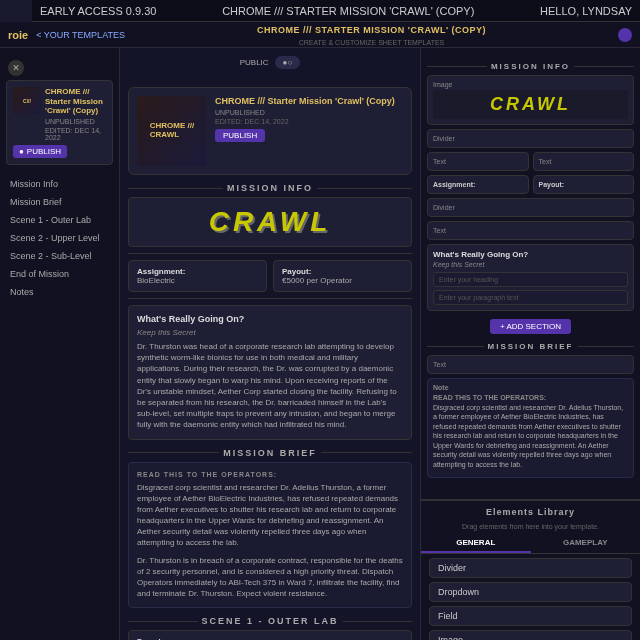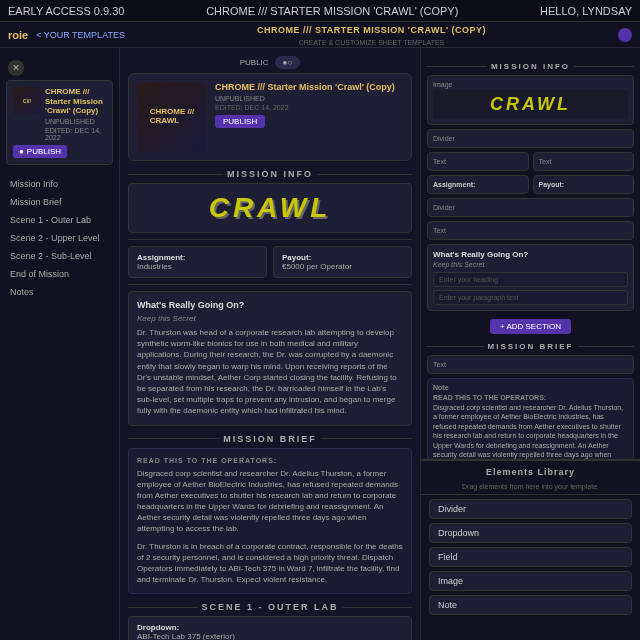--- a/index.html
+++ b/index.html
@@ -15,20 +15,21 @@
 
     
     .top-bar {
       background: #0d0d1a;
       height: 22px;
       display: flex;
       align-items: center;
       justify-content: space-between;
       padding: 0 8px;
       border-bottom: 1px solid #333;
+      margin-left: 32px;
     }
 
     
     .second-bar {
       background: #111122;
       height: 26px;
       display: flex;
       align-items: center;
       padding: 0 8px;
       gap: 8px;
@@ -107,21 +108,21 @@
       overflow-y: auto;
       background: #141428;
       padding: 8px;
       min-width: 0;
     }
     .public-toggle {
       display: flex;
       align-items: center;
       justify-content: center;
       gap: 6px;
-      margin-bottom: 4px;
+      margin-bottom: 18px;
       font-size: 8px;
       color: #aaa;
     }
     .toggle-pill {
       background: #2a2a4a;
       border-radius: 10px;
       padding: 2px 8px;
       font-size: 8px;
       color: #aaa;
     }
@@ -428,21 +429,21 @@
 
     <div class="crawl-image-block">
       <div class="crawl-logo">CRAWL</div>
     </div>
 
     <div class="divider-block"></div>
 
     <div class="info-row">
       <div class="info-block">
         <div class="info-label">Assignment:</div>
-        <div class="info-value">Industries</div>
+        <div class="info-value">BioElectric</div>
       </div>
       <div class="info-block">
         <div class="info-label">Payout:</div>
         <div class="info-value">€5000 per Operator</div>
       </div>
     </div>
 
     <div class="divider-block"></div>
 
     <div class="content-block">
@@ -538,24 +539,26 @@
       </div>
 
       <div style="background:#1a1a30;border:1px solid #2a2a4a;border-radius:4px;padding:5px;margin-bottom:4px;">
         <div style="font-size:7px;color:#888;font-weight:bold;margin-bottom:3px;">Note</div>
         <div style="font-size:7px;color:#888;font-weight:bold;margin-bottom:2px;">READ THIS TO THE OPERATORS:</div>
         <div style="font-size:7px;color:#aaa;line-height:1.35;margin-bottom:3px;">Disgraced corp scientist and researcher Dr. Adelius Thurston, a former employee of Aether BioElectric Industries, has refused repeated demands from Aether executives to shutter his research lab and return to corporate headquarters in the Upper Wards for debriefing and reassignment. An Aether security detail was violently repelled three days ago when attempting to access the lab.</div>
 
       </div>
     </div>
 
-    <div class="right-panel" style="width:100%;border-left:none;border-top:1px solid #333;height:180px;">
+    <div class="right-panel" style="width:100%;border-left:none;border-top:1px solid #333;height:140px;">
       <div class="right-panel-header">Elements Library</div>
       <div class="right-panel-subtitle">Drag elements from here into your template.</div>
       <div class="elements-tabs">
+        <div class="elements-tab active">GENERAL</div>
+        <div class="elements-tab">GAMEPLAY</div>
       </div>
       <div>
         <div class="element-item">Divider</div>
         <div class="element-item">Dropdown</div>
         <div class="element-item">Field</div>
         <div class="element-item">Image</div>
         <div class="element-item">Note</div>
 
       </div>
     </div>

